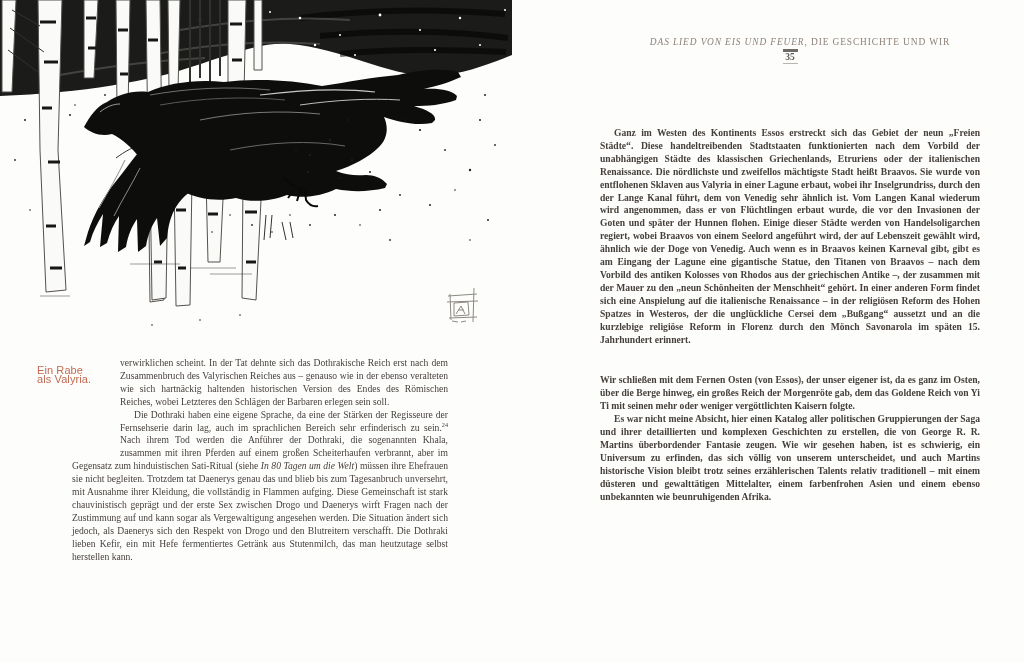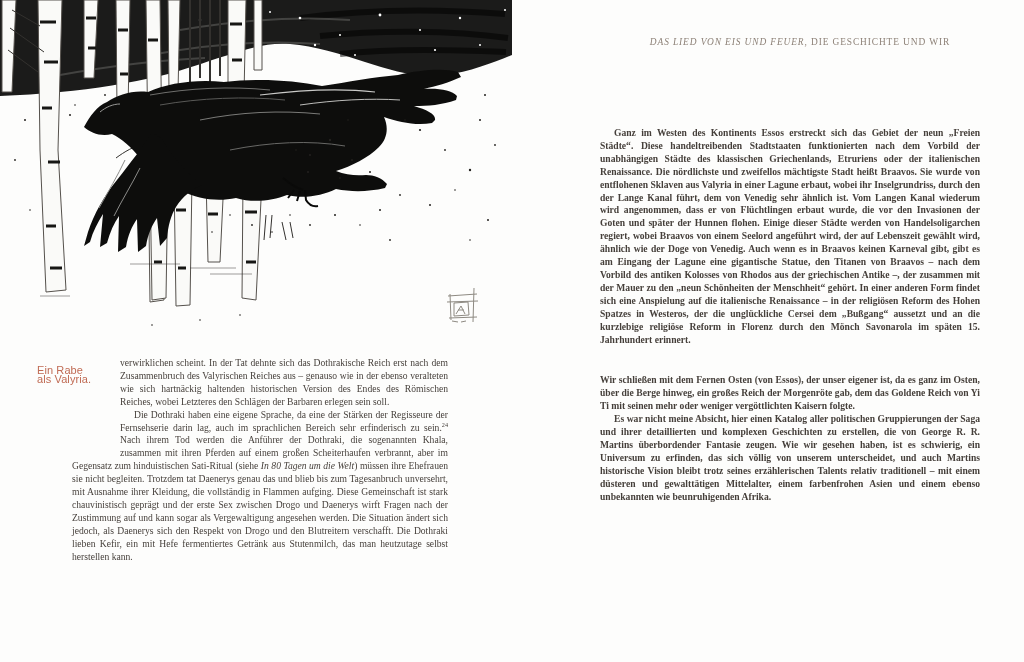--- a/index.html
+++ b/index.html
@@ -212,20 +212,25 @@
       <p class="para indent"><span>Die Dothraki haben eine eigene Sprache, da eine der Stärken der Regisseure der Fernsehserie darin lag, auch im sprachlichen Bereich sehr erfinderisch zu sein.</span><sup class="fn">24</sup><span> Nach ihrem Tod werden die Anführer der Dothraki, die sogenannten Khala, zusammen mit ihren Pferden auf einem großen Scheiterhaufen verbrannt, aber im Gegensatz zum hinduistischen Sati-Ritual (siehe </span><i class="title">In 80 Tagen um die Welt</i><span>) müssen ihre Ehefrauen sie nicht begleiten. Trotzdem tat Daenerys genau das und blieb bis zum Tagesanbruch unversehrt, mit Ausnahme ihrer Kleidung, die vollständig in Flammen aufging. Diese Gemeinschaft ist stark chauvinistisch geprägt und der erste Sex zwischen Drogo und Daenerys wirft Fragen nach der Zustimmung auf und kann sogar als Vergewaltigung angesehen werden. Die Situation ändert sich jedoch, als Daenerys sich den Respekt von Drogo und den Blutreitern verschafft. Die Dothraki lieben Kefir, ein mit Hefe fermentiertes Getränk aus Stutenmilch, das man heutzutage selbst herstellen kann.</span></p>
     </div>
   </section>
 
   <section class="page page-right">
 
     <header class="running-head">
       <span class="rh-italic">DAS LIED VON EIS UND FEUER</span><span class="rh-rest">, DIE GESCHICHTE UND WIR</span>
     </header>
 
+    <div class="folio">
+      <span class="folio-bar"></span>
+      <span class="folio-num">35</span>
+      <span class="folio-underline"></span>
+    </div>
 
     <div class="right-text body-text" lang="de">
       <p class="para indent"><span>Ganz im Westen des Kontinents Essos erstreckt sich das Gebiet der neun „Freien Städte“. Diese handeltreibenden Stadtstaaten funktionierten nach dem Vorbild der unabhängigen Städte des klassischen Griechenlands, Etruriens oder der italienischen Renaissance. Die nördlichste und zweifellos mächtigste Stadt heißt Braavos. Sie wurde von entflohenen Sklaven aus Valyria in einer Lagune erbaut, wobei ihr Inselgrundriss, durch den der Lange Kanal führt, dem von Venedig sehr ähnlich ist. Vom Langen Kanal wiederum wird angenommen, dass er von Flüchtlingen erbaut wurde, die vor den Invasionen der Goten und später der Hunnen flohen. Einige dieser Städte werden von Handelsoligarchen regiert, wobei Braavos von einem Seelord angeführt wird, der auf Lebenszeit gewählt wird, ähnlich wie der Doge von Venedig. Auch wenn es in Braavos keinen Karneval gibt, gibt es am Eingang der Lagune eine gigantische Statue, den Titanen von Braavos – nach dem Vorbild des antiken Kolosses von Rhodos aus der griechischen Antike –, der zusammen mit der Mauer zu den „neun Schönheiten der Menschheit“ gehört. In einer anderen Form findet sich eine Anspielung auf die italienische Renaissance – in der religiösen Reform des Hohen Spatzes in Westeros, der die unglückliche Cersei dem „Bußgang“ aussetzt und an die kurzlebige religiöse Reform in Florenz durch den Mönch Savonarola im späten 15. Jahrhundert erinnert.</span></p>
       <p class="para no-indent gap-top"><span>Wir schließen mit dem Fernen Osten (von Essos), der unser eigener ist, da es ganz im Osten, über die Berge hinweg, ein großes Reich der Morgenröte gab, dem das Goldene Reich von Yi Ti mit seinen mehr oder weniger vergöttlichten Kaisern folgte.</span></p>
       <p class="para indent"><span>Es war nicht meine Absicht, hier einen Katalog aller politischen Gruppierungen der Saga und ihrer detaillierten und komplexen Geschichten zu erstellen, die von George R. R. Martins überbordender Fantasie zeugen. Wie wir gesehen haben, ist es schwierig, ein Universum zu erfinden, das sich völlig von unserem unterscheidet, und auch Martins historische Vision bleibt trotz seines erzählerischen Talents relativ traditionell – mit einem düsteren und gewalttätigen Mittelalter, einem farbenfrohen Asien und einem ebenso unbekannten wie beunruhigenden Afrika.</span></p>
     </div>
   </section>
 
 </div>
 

